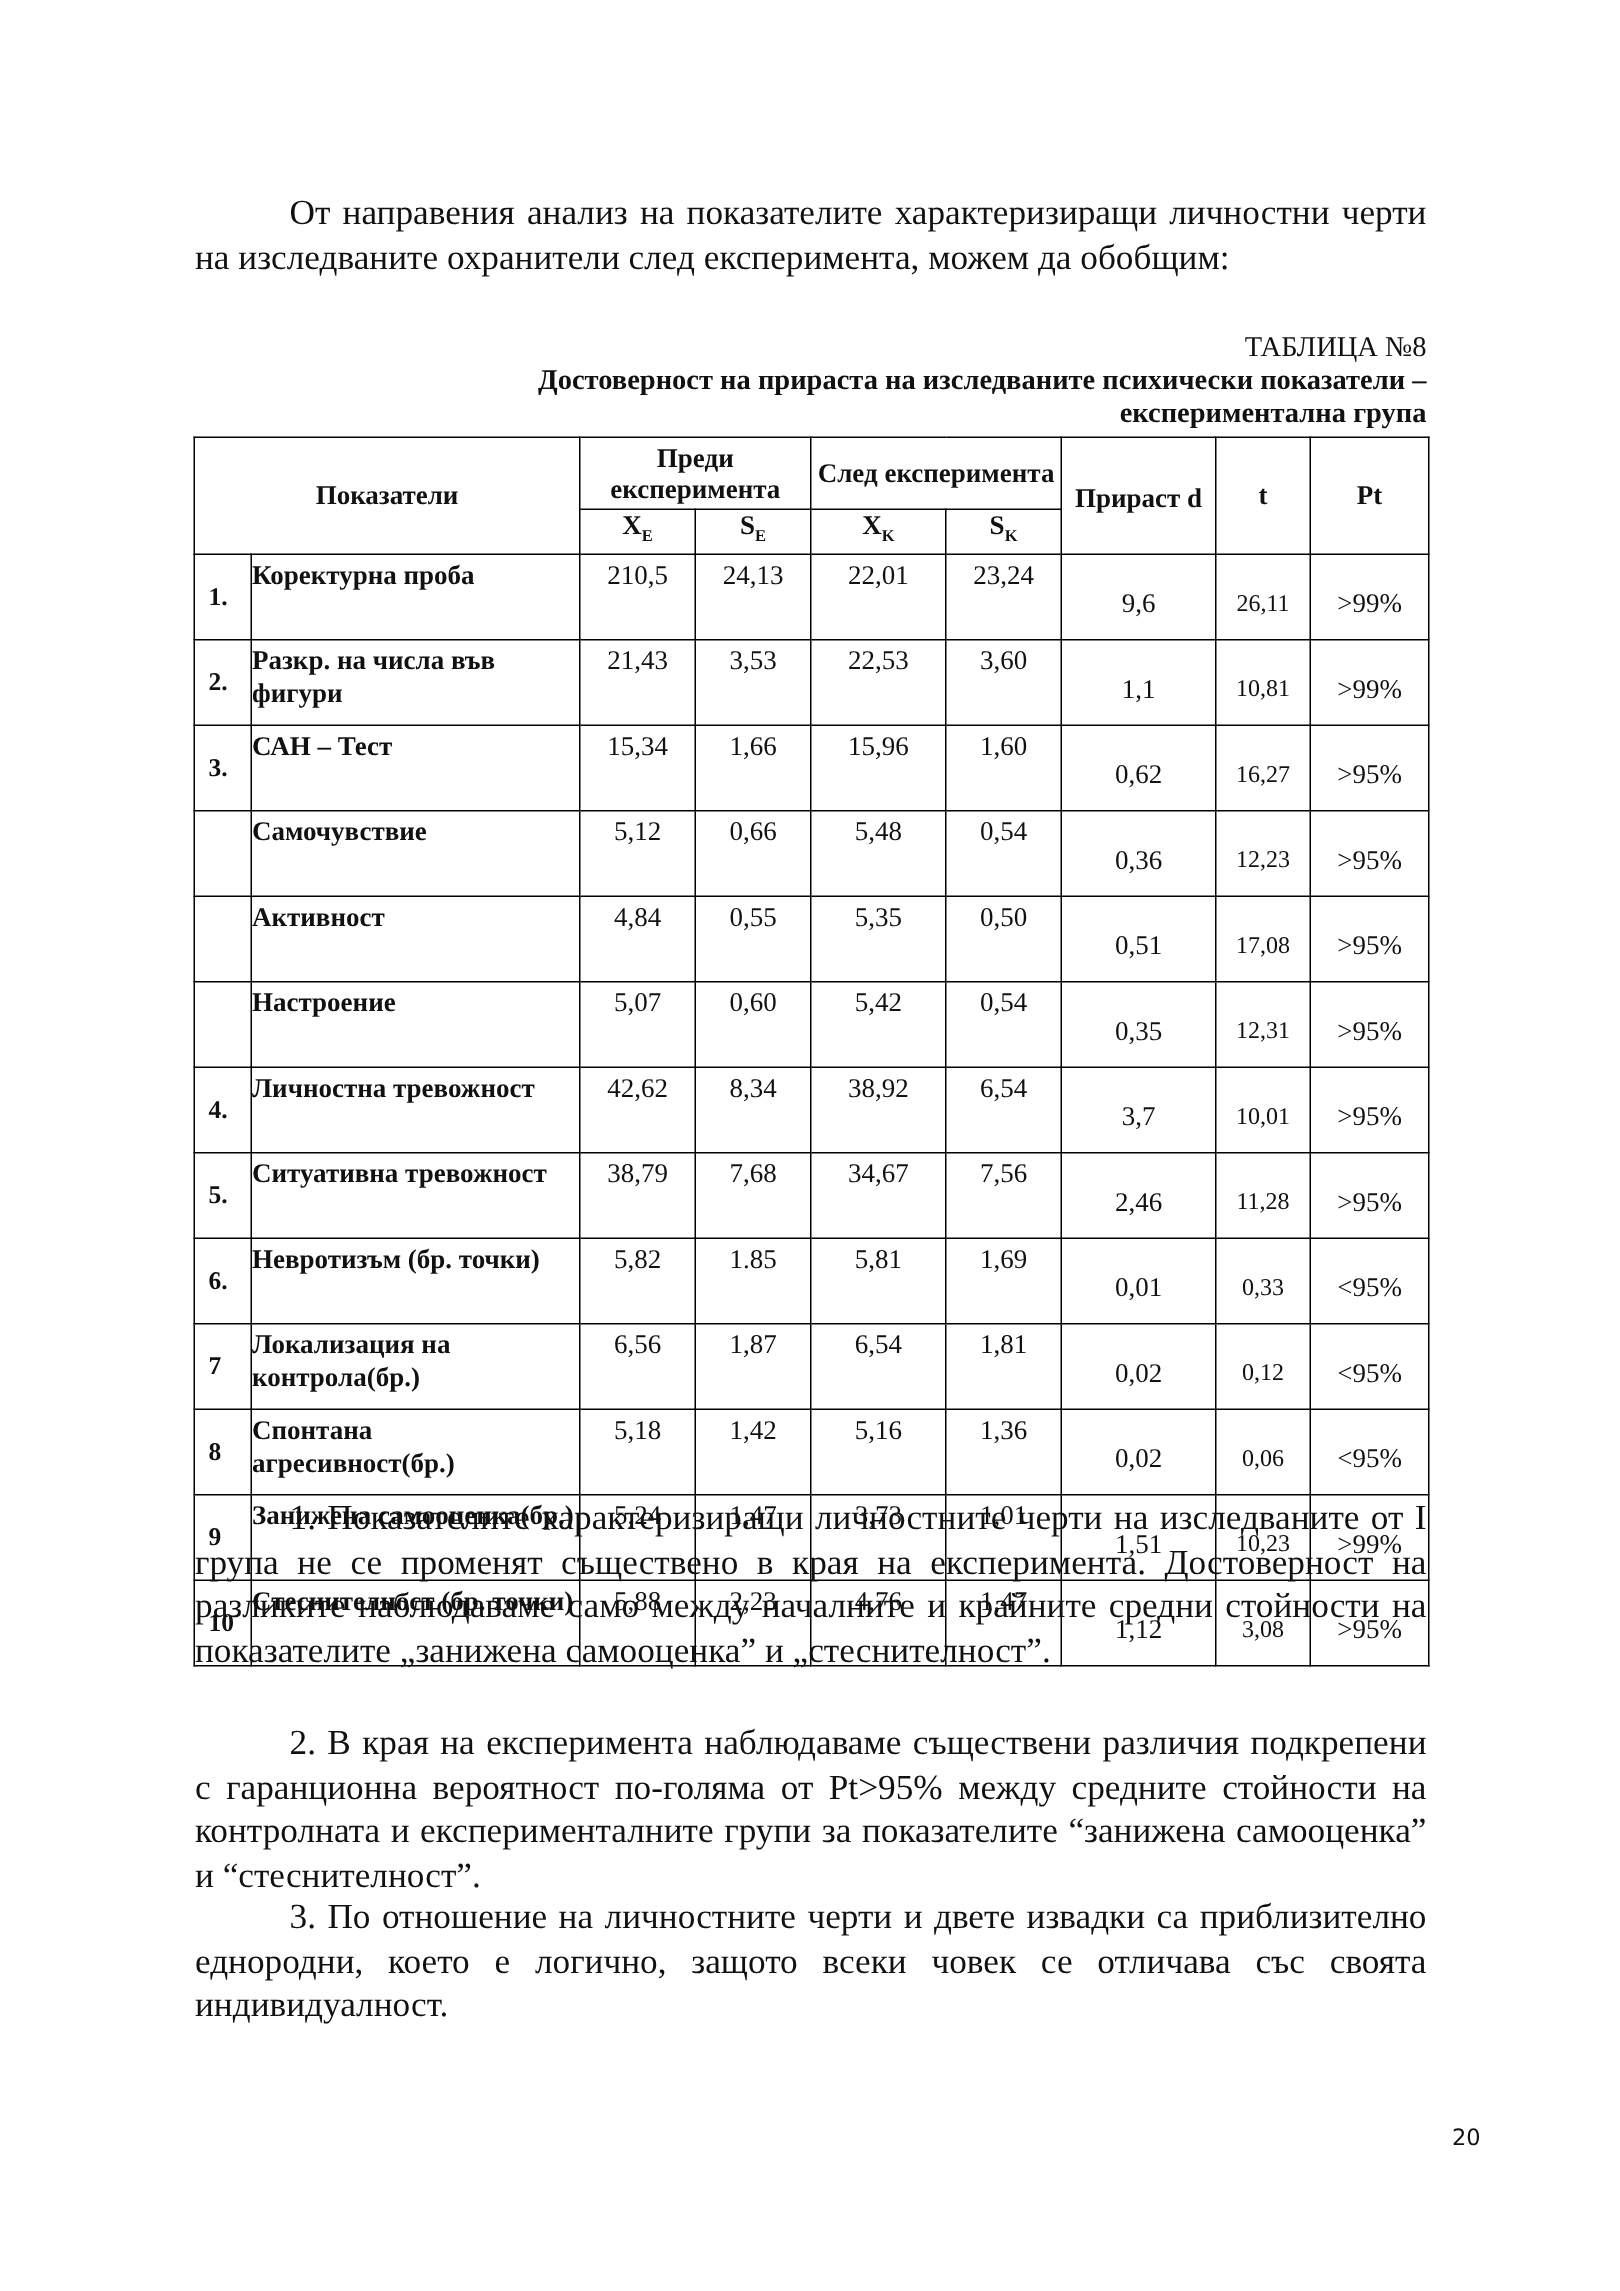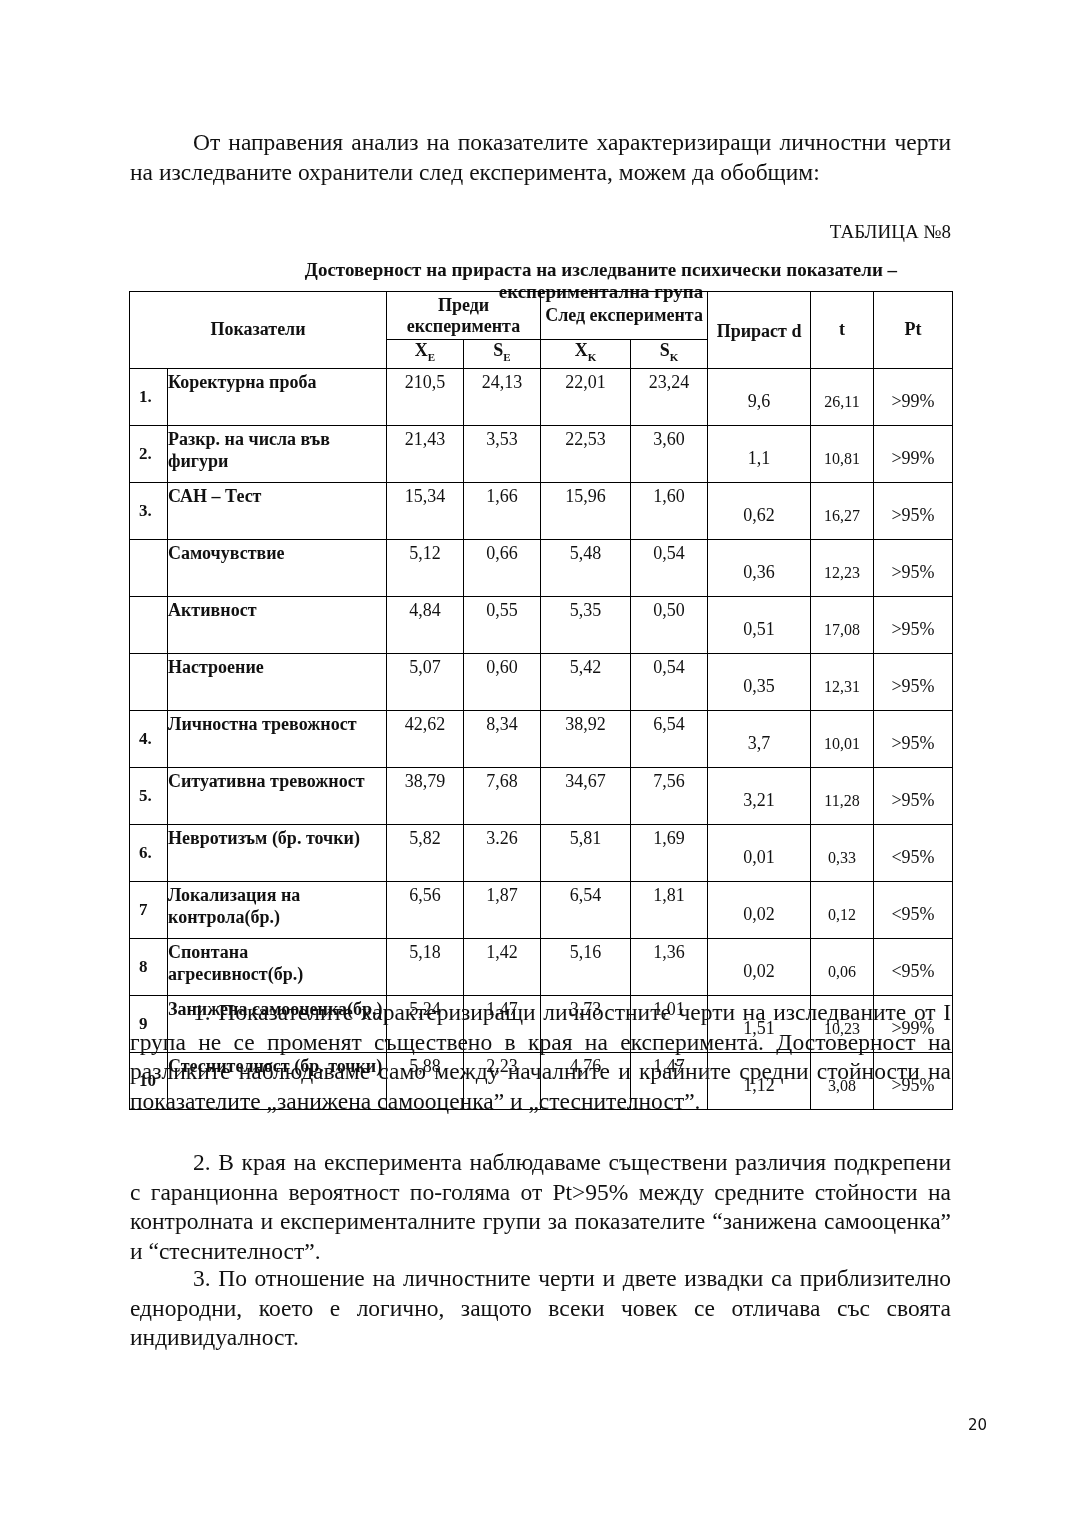--- a/index.html
+++ b/index.html
@@ -15,22 +15,22 @@
     }
     .intro { top: 128px; text-indent: 63px; }
     .concl-1 { top: 998px; text-indent: 63px; }
     .concl-2 { top: 1148px; text-indent: 63px; }
     .concl-3 { top: 1264px; text-indent: 63px; }
     .table-label {
       position: absolute; right: 129px; top: 221px;
       font-weight: normal; font-size: 19px; line-height: 22px;
     }
     .table-caption {
-      position: absolute; right: 129px; top: 259px; width: 700px;
-      font-weight: bold; font-size: 19px; line-height: 22px; text-align: center;
+      position: absolute; right: 129px; top: 243px; width: 700px;
+      font-weight: bold; font-size: 19px; line-height: 22px; text-align: right;
     }
     table.data {
       position: absolute; left: 129px; top: 291px; width: 823px;
       border-collapse: collapse; table-layout: fixed;
       font-size: 18px;
     }
     table.data td, table.data th {
       border: 1px solid #000; padding: 0;
     }
     table.data th {
@@ -174,29 +174,29 @@
       <td class="mid t">10,01</td>
       <td class="mid">&gt;95%</td>
     </tr>
     <tr class="row">
       <td class="num">5.</td>
       <td class="name">Ситуативна тревожност</td>
       <td class="val">38,79</td>
       <td class="val">7,68</td>
       <td class="val">34,67</td>
       <td class="val">7,56</td>
-      <td class="mid">3,21</td>
+      <td class="mid">2,46</td>
       <td class="mid t">11,28</td>
       <td class="mid">&gt;95%</td>
     </tr>
     <tr class="row">
       <td class="num">6.</td>
       <td class="name">Невротизъм (бр. точки)</td>
       <td class="val">5,82</td>
-      <td class="val">3.26</td>
+      <td class="val">1.85</td>
       <td class="val">5,81</td>
       <td class="val">1,69</td>
       <td class="mid">0,01</td>
       <td class="mid t">0,33</td>
       <td class="mid">&lt;95%</td>
     </tr>
     <tr class="row">
       <td class="num">7</td>
       <td class="name">Локализация на контрола(бр.)</td>
       <td class="val">6,56</td>

